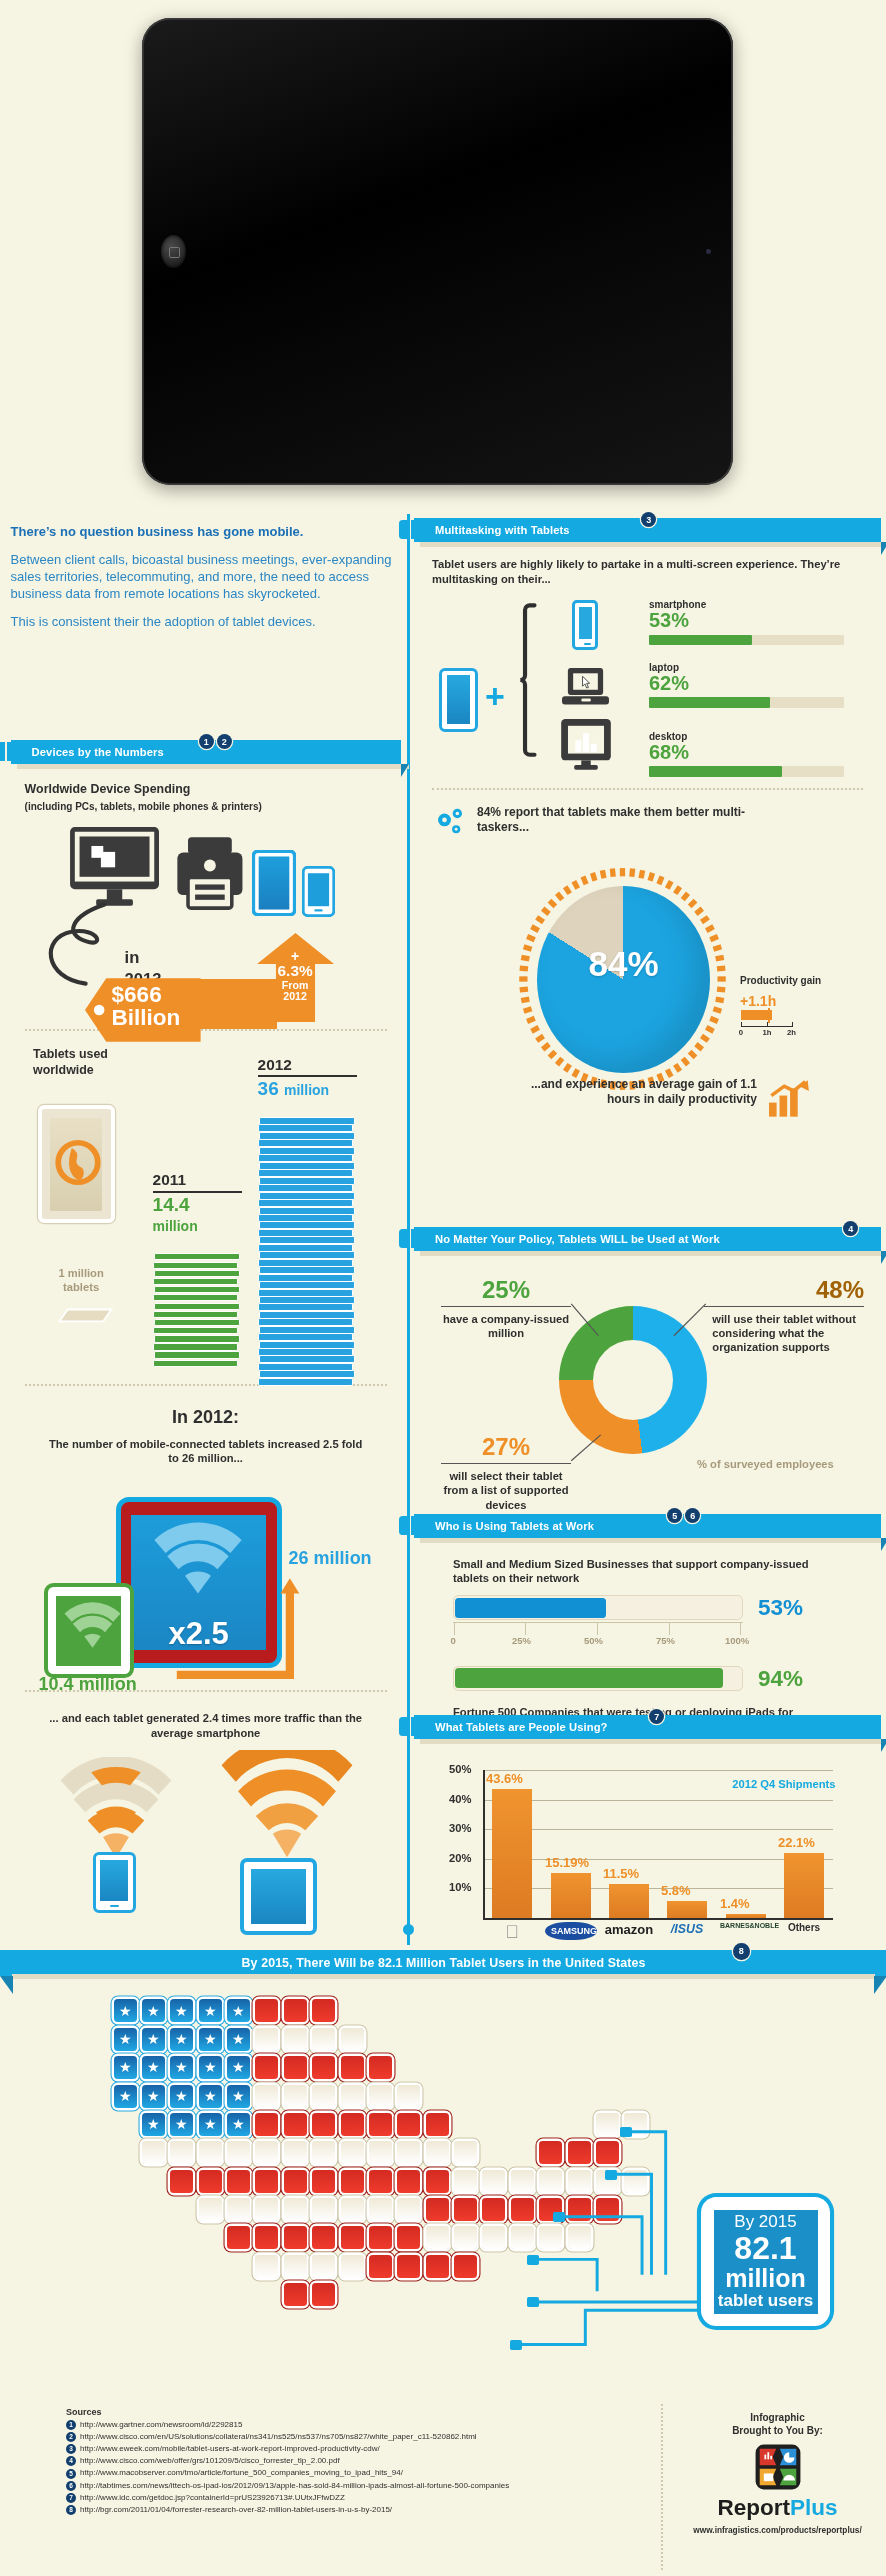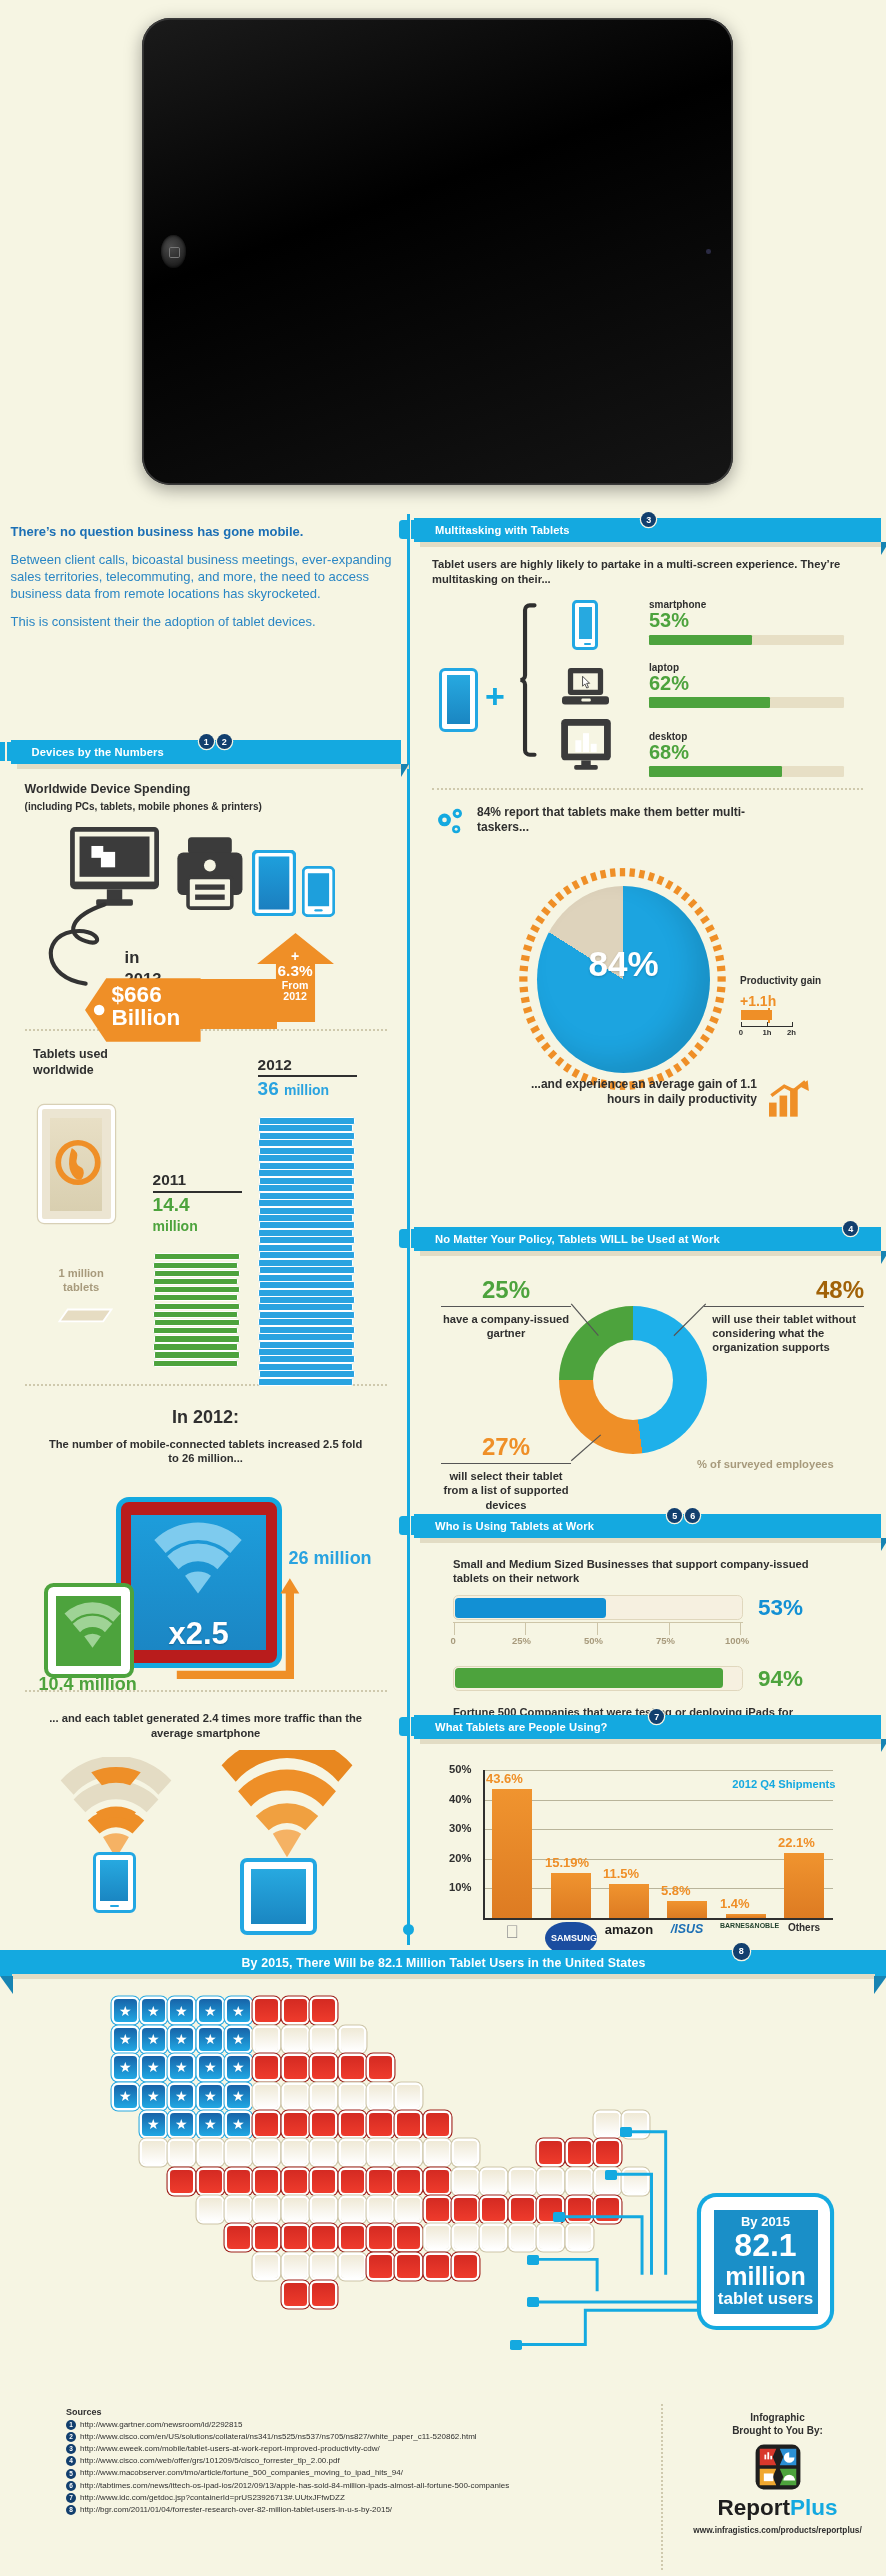--- a/index.html
+++ b/index.html
@@ -590,21 +590,21 @@
     <div style="position:relative;height:254px;margin-top:21px">
 
       <div style="position:absolute;left:145px;top:34px;width:148px;height:148px;border-radius:50%;
                   background:conic-gradient(#1eb0ea 0 172.8deg,#ef8f27 172.8deg 270deg,#4da33d 270deg 360deg)">
         <div style="position:absolute;inset:34px;background:#f6f5e3;border-radius:50%"></div>
       </div>
 
       <div style="position:absolute;left:27px;top:3.5px;width:130px">
         <div style="color:#4da33d;font-weight:bold;font-size:24px;text-align:center">25%</div>
         <div style="border-top:1.2px solid #555;margin-top:2.4px"></div>
-        <div class="h-dark" style="text-align:center;margin-top:4.7px;font-size:11.2px">have a company-issued gartner</div>
+        <div class="h-dark" style="text-align:center;margin-top:4.7px;font-size:11.2px">have a company-issued million</div>
       </div>
 
       <div style="position:absolute;left:290px;top:3.5px;width:160px">
         <div style="color:#a16207;font-weight:bold;font-size:24px;text-align:right;padding-left:8.3px">48%</div>
         <div style="border-top:1.2px solid #555;margin-top:2.4px"></div>
         <div class="h-dark" style="margin-top:4.7px;font-size:11.2px;padding-left:8.3px">will use their tablet without considering what the organization supports</div>
       </div>
 
       <div style="position:absolute;left:27px;top:161px;width:130px">
         <div style="color:#ef8f27;font-weight:bold;font-size:24px;text-align:center">27%</div>
@@ -692,21 +692,21 @@
         <div class="bar" style="left: 218px; width: 40px; height: 17px;"></div>
         <div class="bar-lbl" style="left: 212px; top: 113px;">5.8%</div>
         <div class="bar" style="left: 277px; width: 40px; height: 4.1px;"></div>
         <div class="bar-lbl" style="left: 271px; top: 126px;">1.4%</div>
         <div class="bar" style="left: 335px; width: 40px; height: 65px;"></div>
         <div class="bar-lbl" style="left: 329px; top: 65px;">22.1%</div>
         <div style="position: absolute; right: 3.5px; top: 8.3px; color: rgb(20, 169, 224); font-weight: bold; font-size: 11.2px;">2012 Q4 Shipments</div>
       </div>
     <div id="brandrow" style="position:relative;margin-left:35px;width:390px;height:35px">
         <div style="position: absolute; top: 3.5px; text-align: center; white-space: nowrap; color: rgb(142, 142, 142); font-size: 18px; left: 37px; width: 52px;"></div>
-        <div style="position: absolute; top: 3.5px; text-align: center; white-space: nowrap; font-weight: bold; font-size: 9px; background: rgb(27, 77, 160); color: rgb(255, 255, 255); border-radius: 50% / 60%; padding: 11px 6px; left: 96px; width: 52px;">SAMSUNG</div>
+        <div style="position: absolute; top: 3.5px; text-align: center; white-space: nowrap; font-weight: bold; font-size: 9px; background: rgb(27, 77, 160); color: rgb(255, 255, 255); border-radius: 50% / 60%; padding: 4px 6px; left: 96px; width: 52px;">SAMSUNG</div>
         <div style="position: absolute; top: 3.5px; text-align: center; white-space: nowrap; color: rgb(30, 30, 30); font-weight: bold; font-size: 13px; left: 154px; width: 52px;">amazon</div>
         <div style="position: absolute; top: 3.5px; text-align: center; white-space: nowrap; color: rgb(27, 111, 181); font-weight: bold; font-size: 12.4px; font-style: italic; left: 212px; width: 52px;">/ISUS</div>
         <div style="position: absolute; top: 3.5px; text-align: center; white-space: nowrap; color: rgb(30, 63, 42); font-weight: bold; font-size: 7px; left: 271px; width: 52px;">BARNES&amp;NOBLE</div>
         <div style="position: absolute; top: 3.5px; text-align: center; white-space: nowrap; color: rgb(47, 47, 47); font-weight: bold; font-size: 10px; left: 329px; width: 52px;">Others</div>
       </div>
   </div>
 
   <div style="position:absolute;left:0;top:1950px;width:887px">
     <div class="sec-bar" style="height:26px;font-size:12.4px;justify-content:center;padding-left:0">
       <span>By 2015, There Will be 82.1 Million Tablet Users in the United States</span>
@@ -897,21 +897,21 @@
         <div style="position: absolute; left: 620px; top: 130px; width: 12px; height: 9.5px; background: rgb(20, 169, 224); border-radius: 1.8px;"></div>
         <div style="position: absolute; left: 605px; top: 173px; width: 12px; height: 9.5px; background: rgb(20, 169, 224); border-radius: 1.8px;"></div>
         <div style="position: absolute; left: 553px; top: 215px; width: 12px; height: 9.5px; background: rgb(20, 169, 224); border-radius: 1.8px;"></div>
         <div style="position: absolute; left: 527px; top: 258px; width: 12px; height: 9.5px; background: rgb(20, 169, 224); border-radius: 1.8px;"></div>
         <div style="position: absolute; left: 527px; top: 300px; width: 12px; height: 9.5px; background: rgb(20, 169, 224); border-radius: 1.8px;"></div>
         <div style="position: absolute; left: 510px; top: 343px; width: 12px; height: 9.5px; background: rgb(20, 169, 224); border-radius: 1.8px;"></div>
       </div>
 
     <div class="callout" style="left:701px;top:247px">
       <div class="callout-inner">
-        <div style="font-size:13px;font-weight:bold">By 2015</div>
+        <div style="font-size:17px;font-weight:normal">By 2015</div>
         <div style="font-size:32px;font-weight:bold;line-height:1.04">82.1</div>
         <div style="font-size:25px;font-weight:bold;line-height:1.04">million</div>
         <div style="font-size:17px;font-weight:bold">tablet users</div>
       </div>
     </div>
   </div>
 
   <div style="position:absolute;left:66px;top:2407px;width:579px">
     <div style="font-weight:bold;font-size:9px;color:#2f2f2f;margin-bottom:1.8px">Sources</div>
     <div id="srclist">

